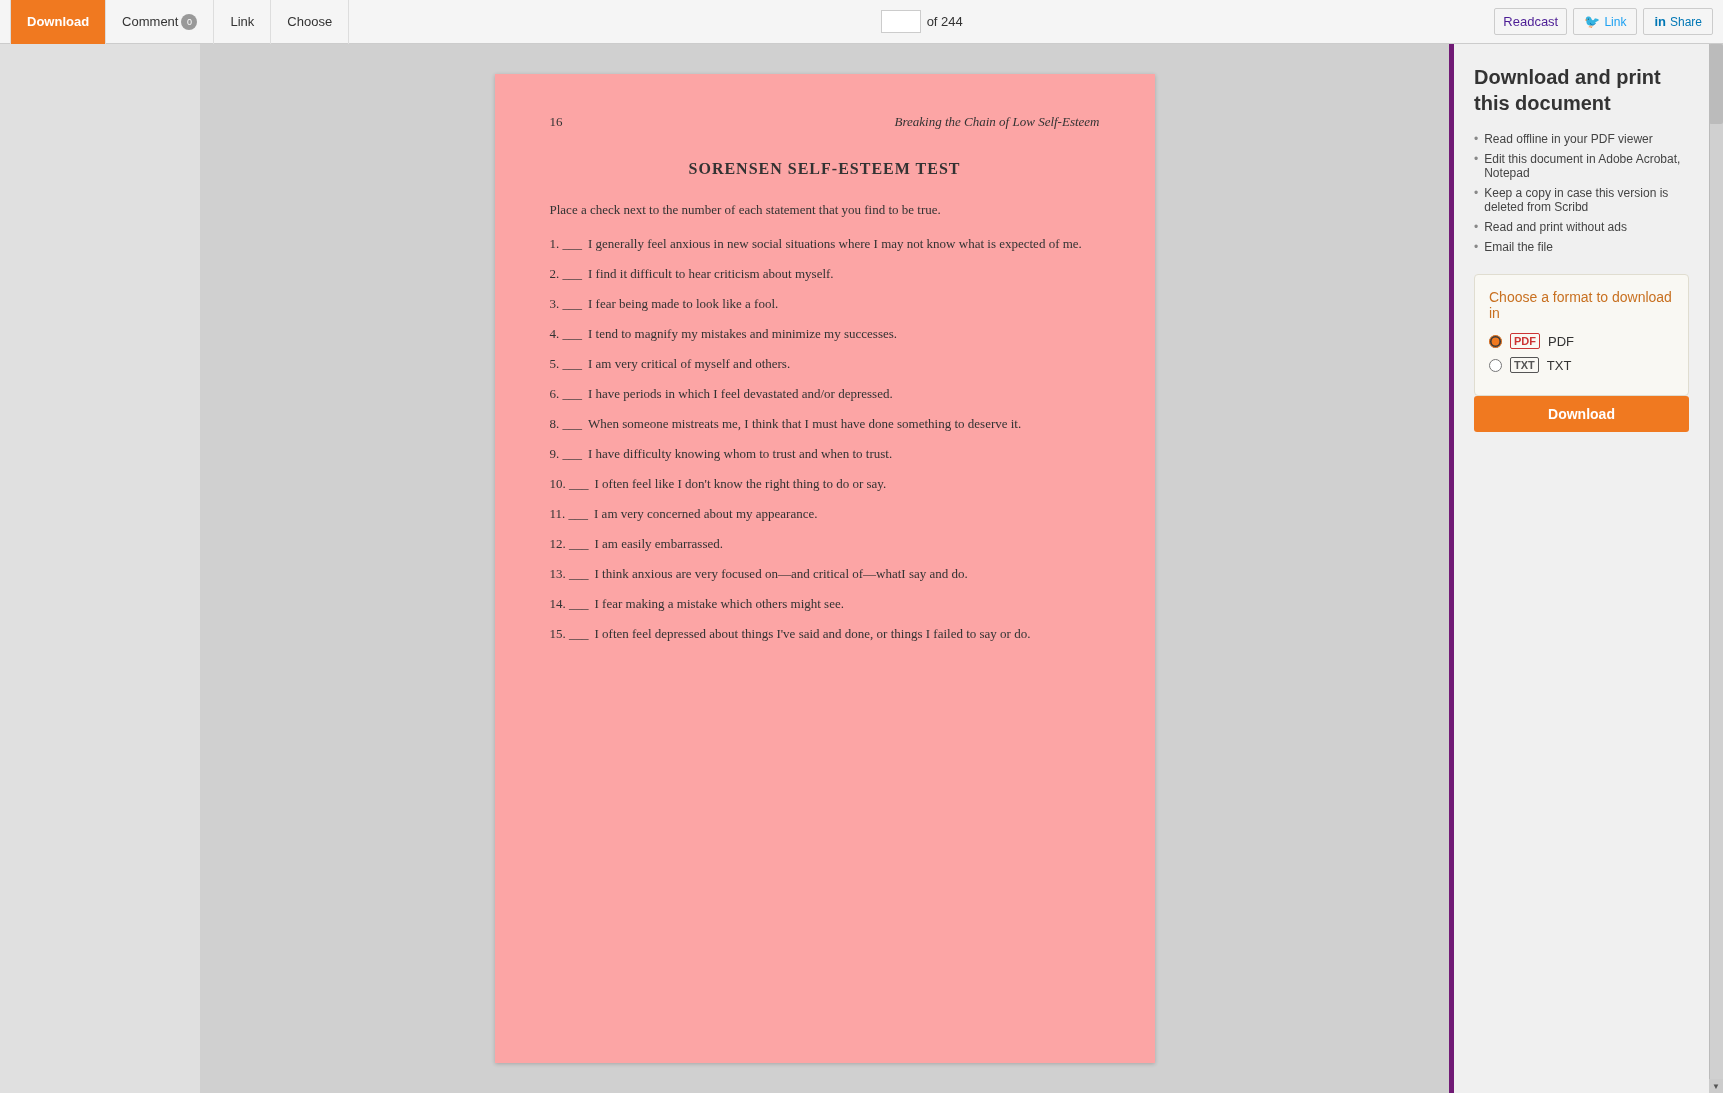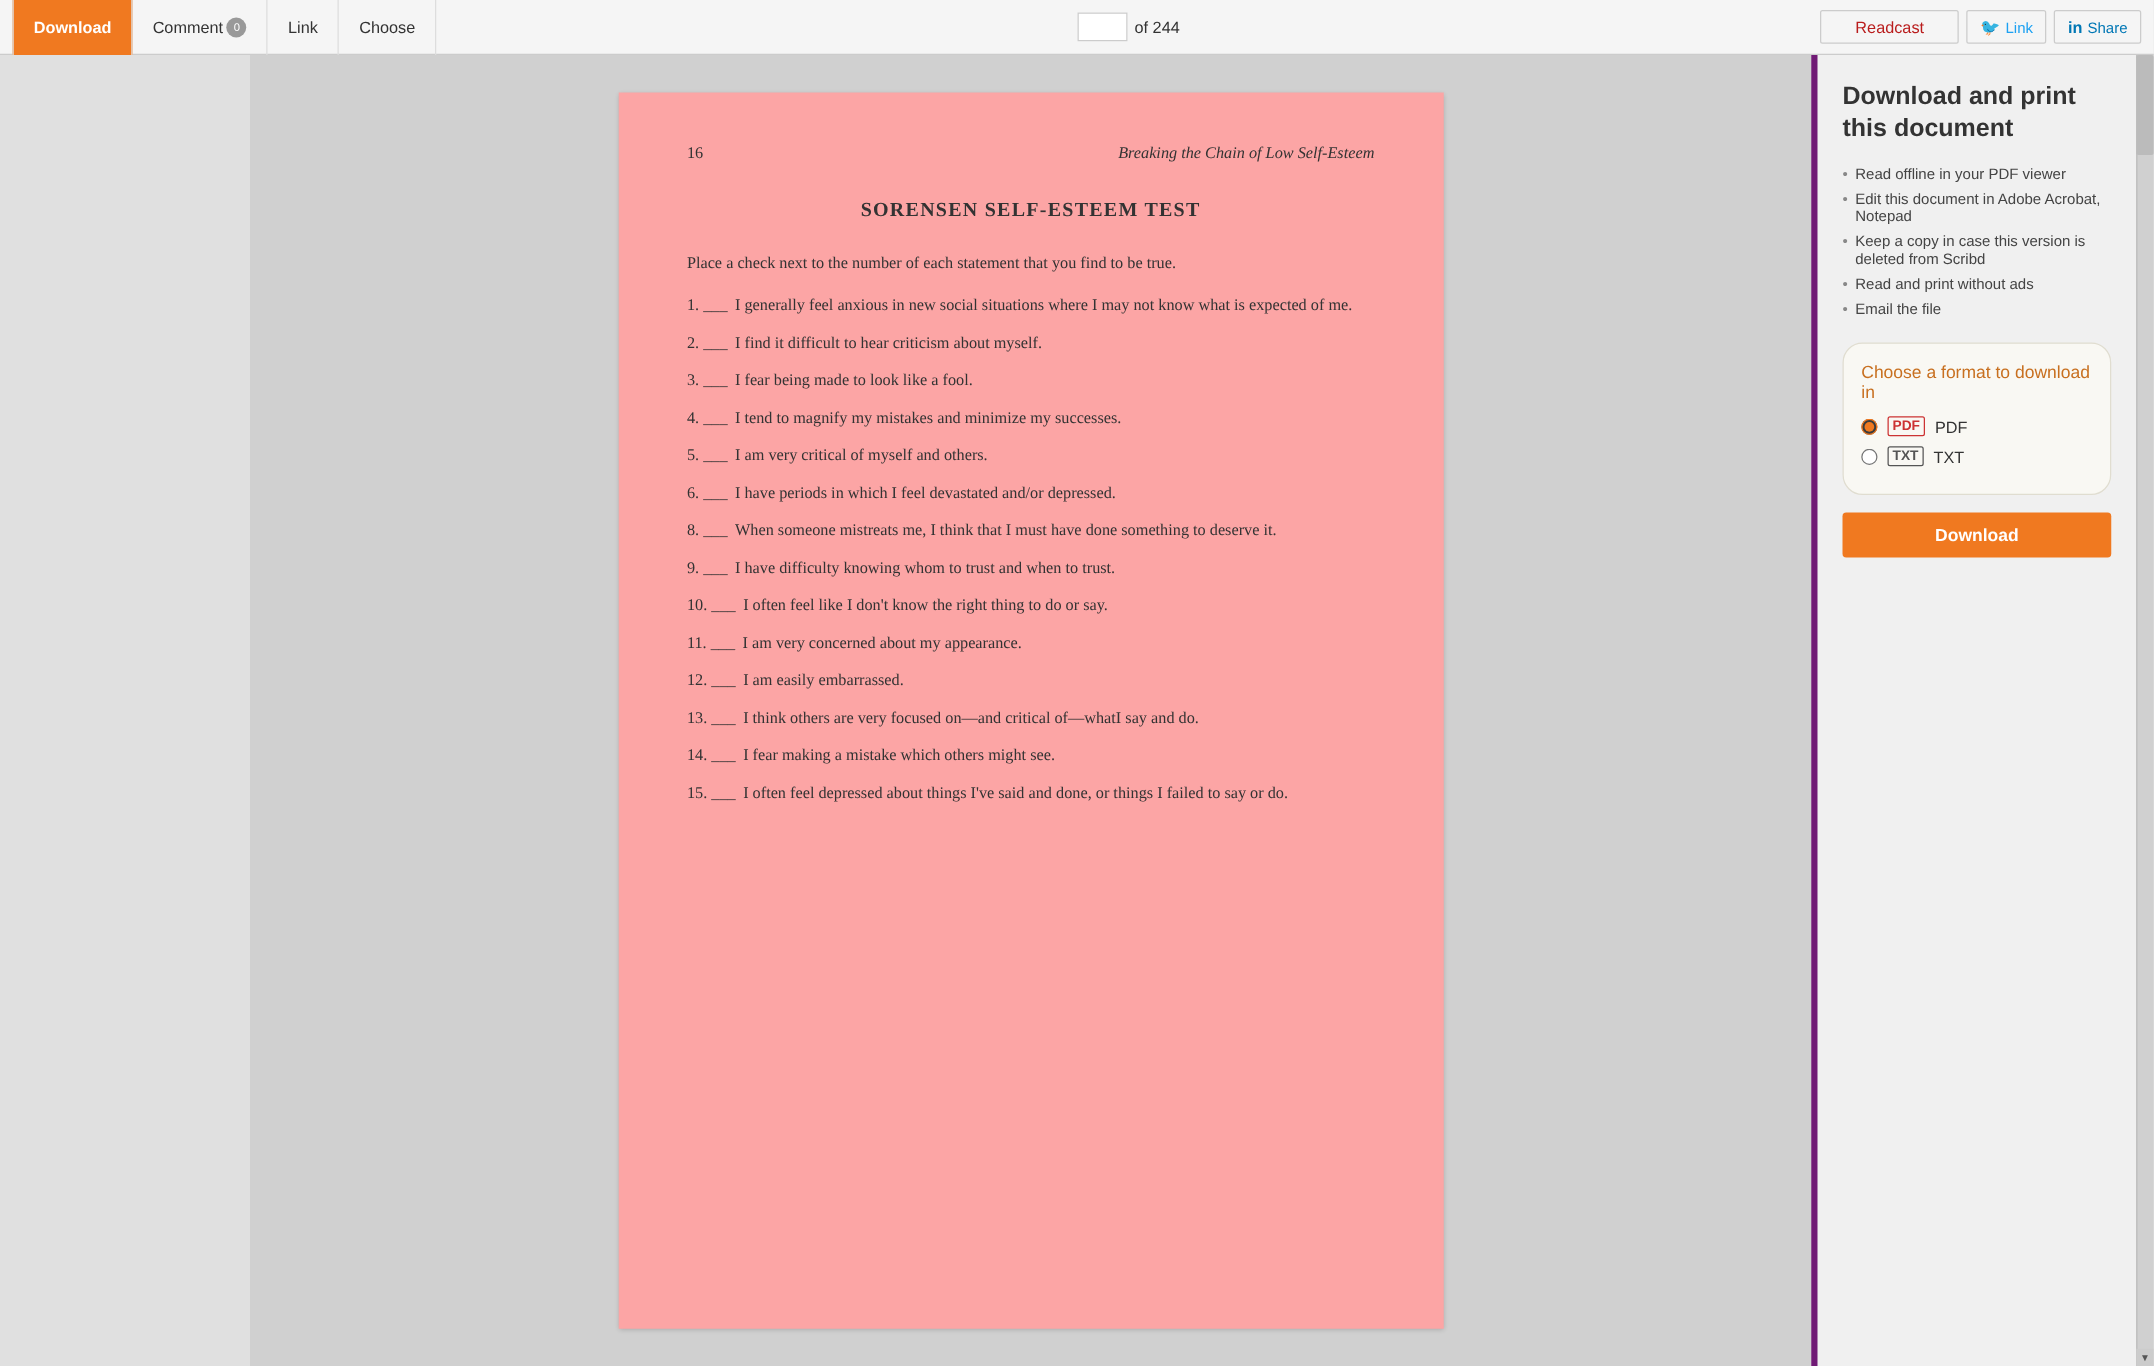--- a/index.html
+++ b/index.html
@@ -58,24 +58,24 @@
     .page-nav input {
       width: 40px;
       text-align: center;
       border: 1px solid #ccc;
       padding: 3px 4px;
       font-size: 13px;
     }
     .readcast-btn {
       border: 1px solid #ccc;
       background: #f5f5f5;
-      padding: 5px 27px;
+      padding: 5px 8px;
       cursor: pointer;
       font-size: 13px;
-      color: #b91c1c;
+      color: #4c1d95;
       border-radius: 2px;
     }
     .social-btn {
       display: flex;
       align-items: center;
       gap: 4px;
       padding: 5px 10px;
       border: 1px solid #ccc;
       background: #f5f5f5;
       cursor: pointer;
@@ -176,23 +176,22 @@
       gap: 6px;
     }
     .benefits-list li::before {
       content: "•";
       color: #888;
       flex-shrink: 0;
     }
     .format-section {
       background: #f9f8f3;
       border: 1px solid #e0ddd0;
-      border-radius: 16px;
+      border-radius: 4px;
       padding: 14px;
-      margin-bottom: 14px;
     }
     .format-title {
       font-size: 14px;
       color: #c87020;
       margin-bottom: 12px;
       font-weight: normal;
     }
     .format-option {
       display: flex;
       align-items: center;
@@ -347,21 +346,21 @@
           <div class="doc-item">
             <span class="item-num">11. ___</span>
             <span>I am very concerned about my appearance.</span>
           </div>
           <div class="doc-item">
             <span class="item-num">12. ___</span>
             <span>I am easily embarrassed.</span>
           </div>
           <div class="doc-item">
             <span class="item-num">13. ___</span>
-            <span>I think others are very focused on—and critical of—whatI say and do.</span>
+            <span>I think anxious are very focused on—and critical of—whatI say and do.</span>
           </div>
           <div class="doc-item">
             <span class="item-num">14. ___</span>
             <span>I fear making a mistake which others might see.</span>
           </div>
           <div class="doc-item">
             <span class="item-num">15. ___</span>
             <span>I often feel depressed about things I've said and done, or things I failed to say or do.</span>
           </div>
         </div>

